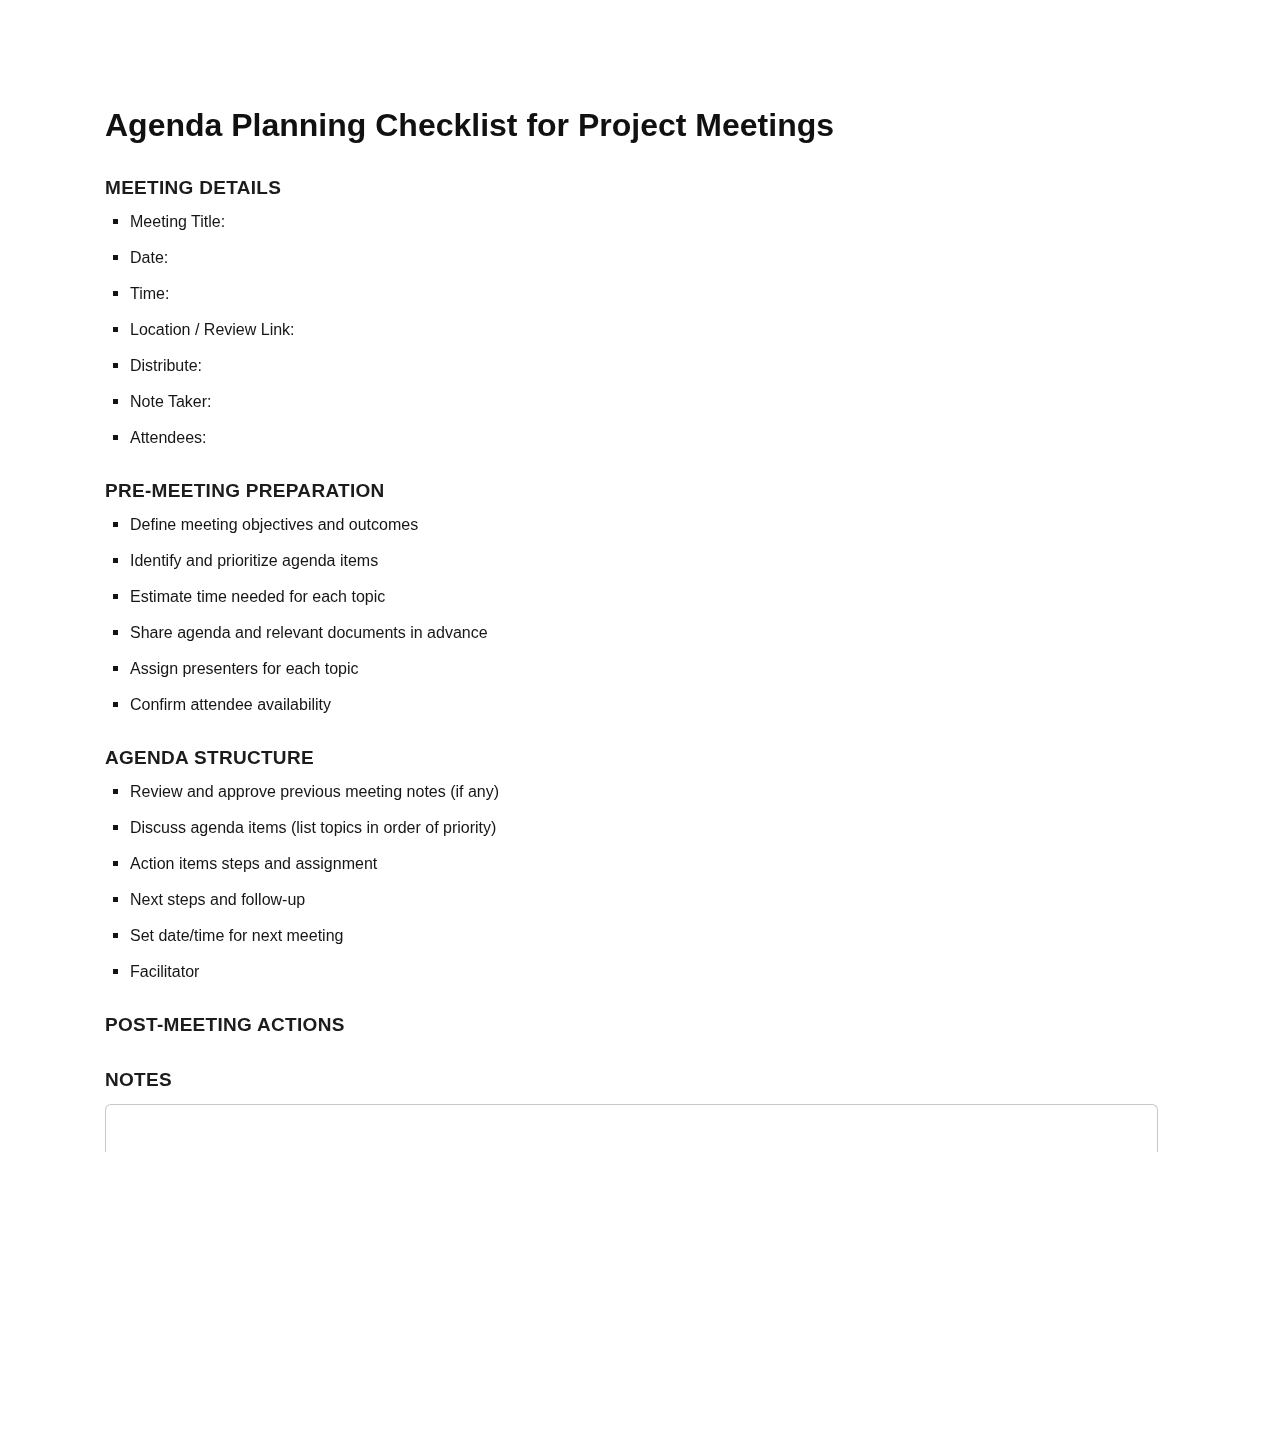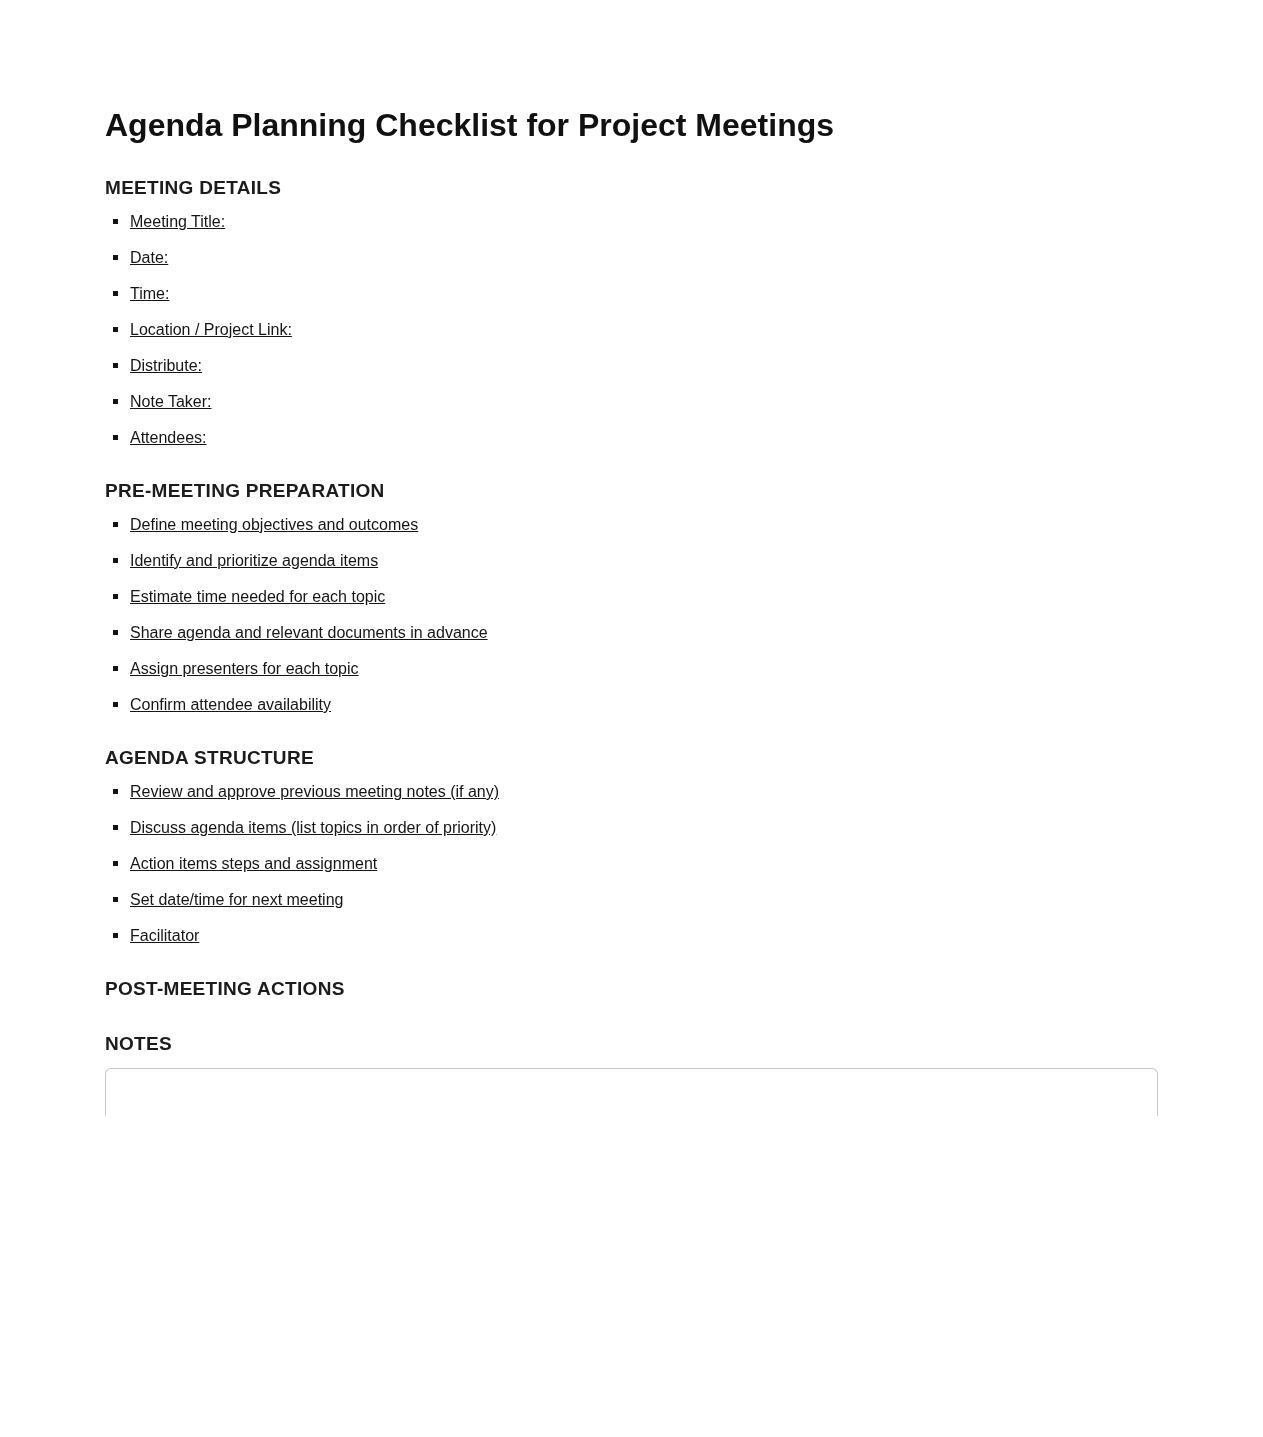--- a/index.html
+++ b/index.html
@@ -29,21 +29,20 @@
     font-weight: 700;
     line-height: 22px;
     letter-spacing: 0.3px;
     margin: 33px 0 13px 0;
     color: #1c1c1c;
   }
   ul.checklist {
     list-style: none;
     margin: 0 0 5px 0;
     padding: 0 0 0 25px;
-    text-decoration: underline;
   }
   ul.checklist li {
     position: relative;
     font-size: 16px;
     line-height: 19px;
     margin: 0 0 17px 0;
     color: #161616;
   }
   ul.checklist li:last-child {
     margin-bottom: 0;
@@ -81,21 +80,21 @@
 <div class="page">
 
   <h1 class="doc-title">Agenda Planning Checklist for Project Meetings</h1>
 
   <section>
     <h2 class="section-heading">MEETING DETAILS</h2>
     <ul class="checklist">
       <li><span class="bullet"></span><span>Meeting Title:</span></li>
       <li><span class="bullet"></span><span>Date:</span></li>
       <li><span class="bullet"></span><span>Time:</span></li>
-      <li><span class="bullet"></span><span>Location / Project Link:</span></li>
+      <li><span class="bullet"></span><span>Location / Review Link:</span></li>
       <li><span class="bullet"></span><span>Distribute:</span></li>
       <li><span class="bullet"></span><span>Note Taker:</span></li>
       <li><span class="bullet"></span><span>Attendees:</span></li>
     </ul>
   </section>
 
   <section>
     <h2 class="section-heading">PRE-MEETING PREPARATION</h2>
     <ul class="checklist">
       <li><span class="bullet"></span><span>Define meeting objectives and outcomes</span></li>
@@ -106,20 +105,21 @@
       <li><span class="bullet"></span><span>Confirm attendee availability</span></li>
     </ul>
   </section>
 
   <section>
     <h2 class="section-heading">AGENDA STRUCTURE</h2>
     <ul class="checklist">
       <li><span class="bullet"></span><span>Review and approve previous meeting notes (if any)</span></li>
       <li><span class="bullet"></span><span>Discuss agenda items (list topics in order of priority)</span></li>
       <li><span class="bullet"></span><span>Action items steps and assignment</span></li>
+      <li><span class="bullet"></span><span>Next steps and follow-up</span></li>
       <li><span class="bullet"></span><span>Set date/time for next meeting</span></li>
       <li><span class="bullet"></span><span>Facilitator</span></li>
     </ul>
   </section>
 
   <section>
     <h2 class="section-heading">POST-MEETING ACTIONS</h2>
   </section>
 
   <section>

